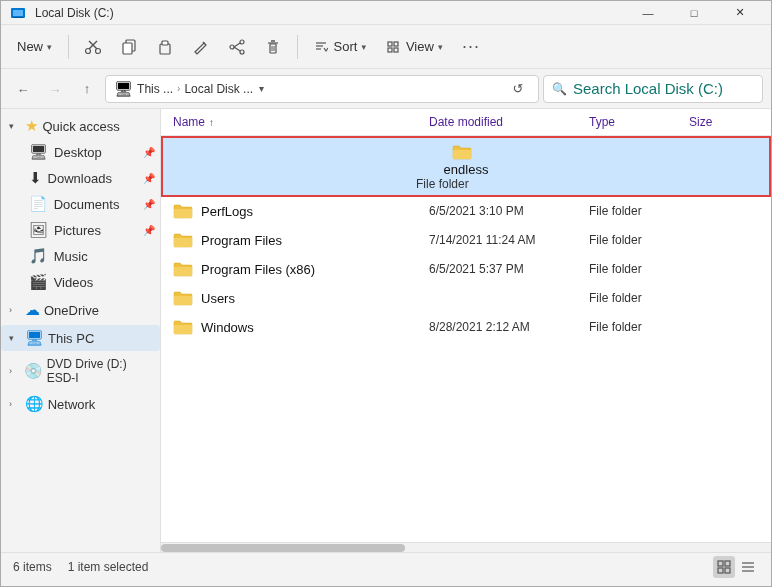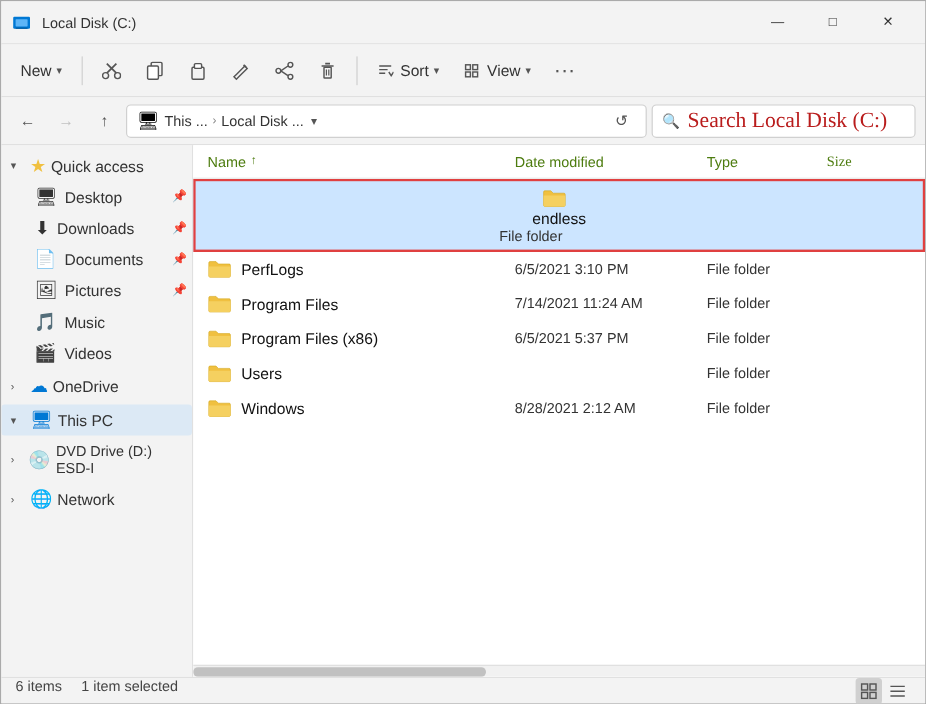--- a/index.html
+++ b/index.html
@@ -9,21 +9,21 @@
       background: #f3f3f3;
       width: 772px;
       height: 587px;
       overflow: hidden;
       border: 1px solid #aaa;
     }
 
     
     #title-bar {
       background: #f3f3f3;
-      height: 36px;
+      height: 24px;
       display: flex;
       align-items: center;
       padding: 0 8px;
       border-bottom: 1px solid #e0e0e0;
       user-select: none;
     }
     #title-bar .title-icon {
       width: 18px;
       height: 18px;
       margin-right: 8px;
@@ -144,21 +144,21 @@
       height: 28px;
       background: white;
       border: 1px solid #d0d0d0;
       border-radius: 4px;
       display: flex;
       align-items: center;
       padding: 0 8px;
       gap: 6px;
     }
     .search-icon { color: #888; font-size: 12px; }
-    .search-placeholder { color: #b91c1c; font-size: 18px; font-family: Liberation Serif, serif; }
+    .search-placeholder { color: #0f766e; font-size: 15px; }
 
     
     #main {
       display: flex;
       height: calc(587px - 32px - 44px - 40px - 28px);
     }
 
     
     #sidebar {
       width: 160px;
@@ -211,24 +211,24 @@
       padding: 6px 12px;
       border-bottom: 1px solid #e8e8e8;
       background: white;
       position: sticky;
       top: 0;
       z-index: 1;
     }
     .col-name { flex: 1; min-width: 180px; }
     .col-date { width: 160px; }
     .col-type { width: 100px; }
-    .col-size { width: 70px; font-family: Liberation Serif, serif; }
+    .col-size { width: 70px; }
     .col-header {
       font-size: 12px;
-      color: #4d7c0f;
+      color: #4c1d95;
       display: flex; align-items: center; gap: 4px;
       cursor: pointer;
       user-select: none;
     }
     .sort-arrow { font-size: 10px; }
 
     .file-row {
       display: flex;
       align-items: center;
       padding: 4px 12px;
@@ -249,21 +249,21 @@
     .file-date { width: 160px; font-size: 12px; color: #333; }
     .file-type { width: 100px; font-size: 12px; color: #333; }
     .file-size { width: 70px; font-size: 12px; color: #333; }
 
     
     #status-bar {
       height: 28px;
       background: #f3f3f3;
       border-top: 1px solid #e0e0e0;
       display: flex;
-      align-items: flex-start;
+      align-items: center;
       padding: 0 12px;
       gap: 16px;
       font-size: 12px;
       color: #444;
     }
     #status-bar .status-spacer { flex: 1; }
     #status-bar .view-btns { display: flex; gap: 2px; }
     .view-btn {
       width: 22px; height: 22px;
       display: flex; align-items: center; justify-content: center;

